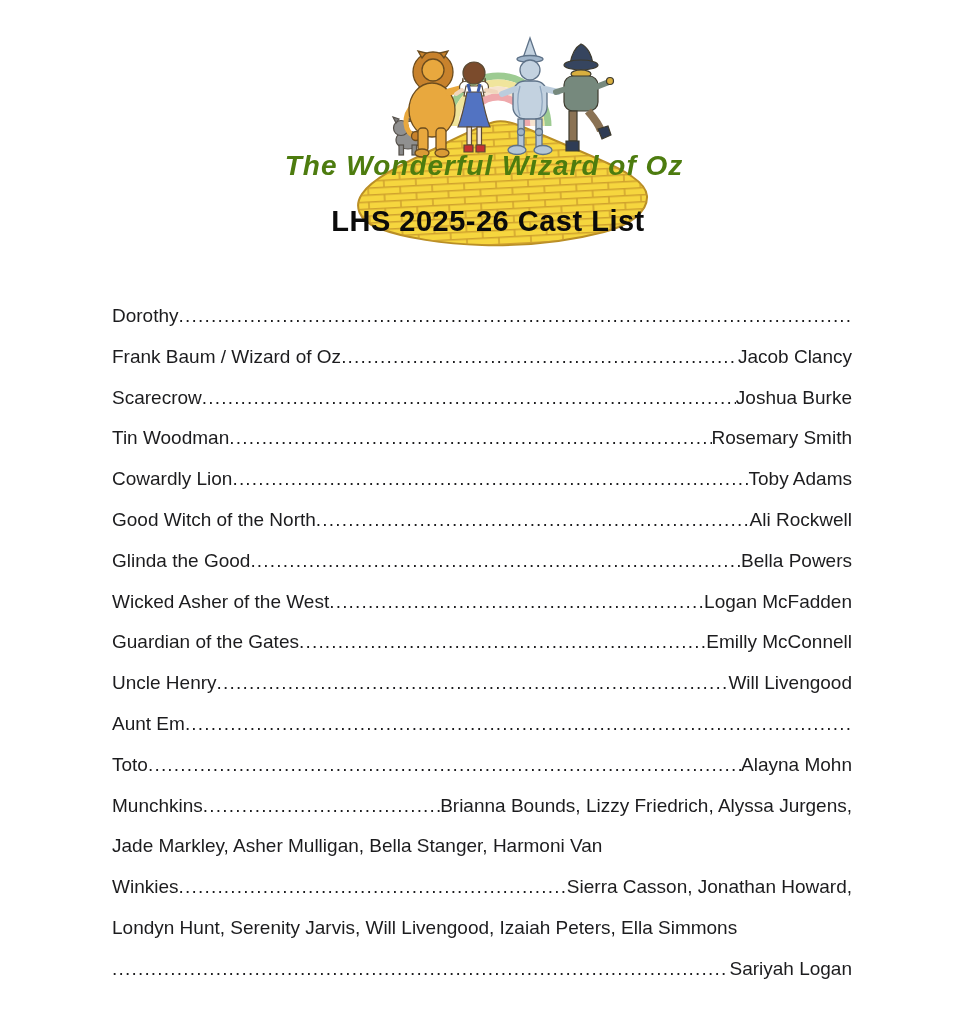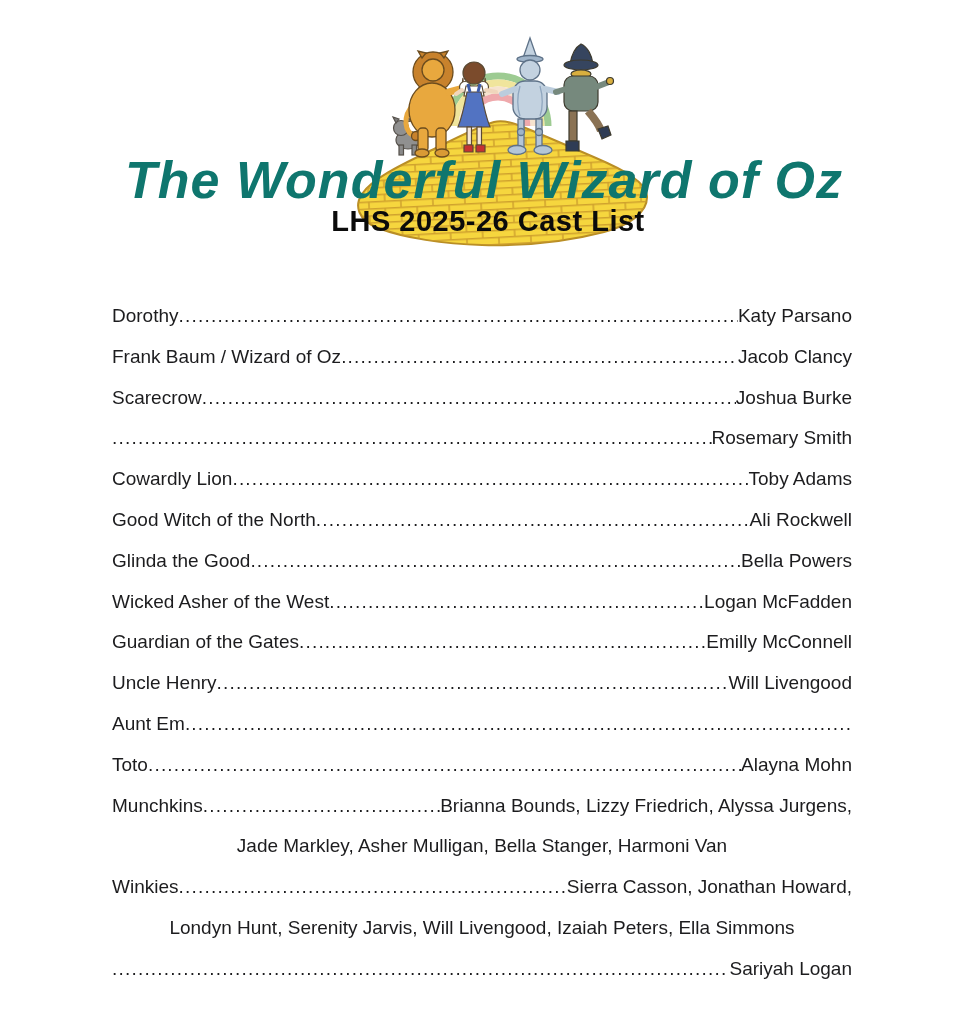--- a/index.html
+++ b/index.html
@@ -8,40 +8,40 @@
     background:#ffffff;
     font-family:"Liberation Sans", sans-serif;
     color:#1c1c1e;
     overflow:hidden;
     position:relative;
   }
   .header { position:relative; height:252px; }
   .oz-svg { position:absolute; left:352px; top:34px; }
   .title {
     position:absolute; top:150px; left:0; right:0; margin:0;
-    text-align:center; font-size:52px; font-weight:bold; font-style:italic;
-    letter-spacing:1px; color:#0f766e; z-index:2;
+    text-align:center; font-size:28px; font-weight:bold; font-style:italic;
+    letter-spacing:1px; color:#4d7c0f; z-index:2;
   }
   .subtitle {
     position:absolute; top:205px; left:8px; right:0; margin:0;
     text-align:center; font-size:29px; font-weight:bold;
     letter-spacing:0.5px; color:#0b0b0b; z-index:2;
   }
   .cast-list { padding:44px 116px 0 112px; }
   .cast-row {
     display:flex; align-items:baseline;
     line-height:40.8px; font-size:19px;justify-content:space-between;
   }
   .role, .name { white-space:nowrap; flex:0 0 auto; }
   .dots {
     flex:1 1 auto; min-width:10px; overflow:hidden;
     white-space:nowrap; letter-spacing:1.2px;
   }
   .cast-cont {
-    line-height:40.8px; font-size:19px; text-align:center;
+    line-height:40.8px; font-size:19px; text-align:left;
   }
 </style>
 </head>
 <body>
 
 <div class="page">
   <header class="header">
 
     <svg class="oz-svg" width="300" height="214" viewBox="0 0 300 214">
       <defs>
@@ -134,36 +134,36 @@
     </svg>
 
     <h1 class="title">The Wonderful Wizard of Oz</h1>
     <h2 class="subtitle">LHS 2025-26 Cast List</h2>
   </header>
 
   <main class="cast-list" id="cast-list">
   <div class="cast-row">
     <span class="role">Dorothy</span>
     <span class="dots">..........................................................................................................................................................................</span>
-    <span class="name">Katy Parsano</span>
   </div>
 
   <div class="cast-row">
     <span class="role">Frank Baum / Wizard of Oz</span>
     <span class="dots">..........................................................................................................................................................................</span>
     <span class="name">Jacob Clancy</span>
   </div>
 
   <div class="cast-row">
     <span class="role">Scarecrow</span>
     <span class="dots">..........................................................................................................................................................................</span>
     <span class="name">Joshua Burke</span>
   </div>
 
   <div class="cast-row">
+    <span class="role">Tin Woodman</span>
     <span class="dots">..........................................................................................................................................................................</span>
     <span class="name">Rosemary Smith</span>
   </div>
 
   <div class="cast-row">
     <span class="role">Cowardly Lion</span>
     <span class="dots">..........................................................................................................................................................................</span>
     <span class="name">Toby Adams</span>
   </div>
 

